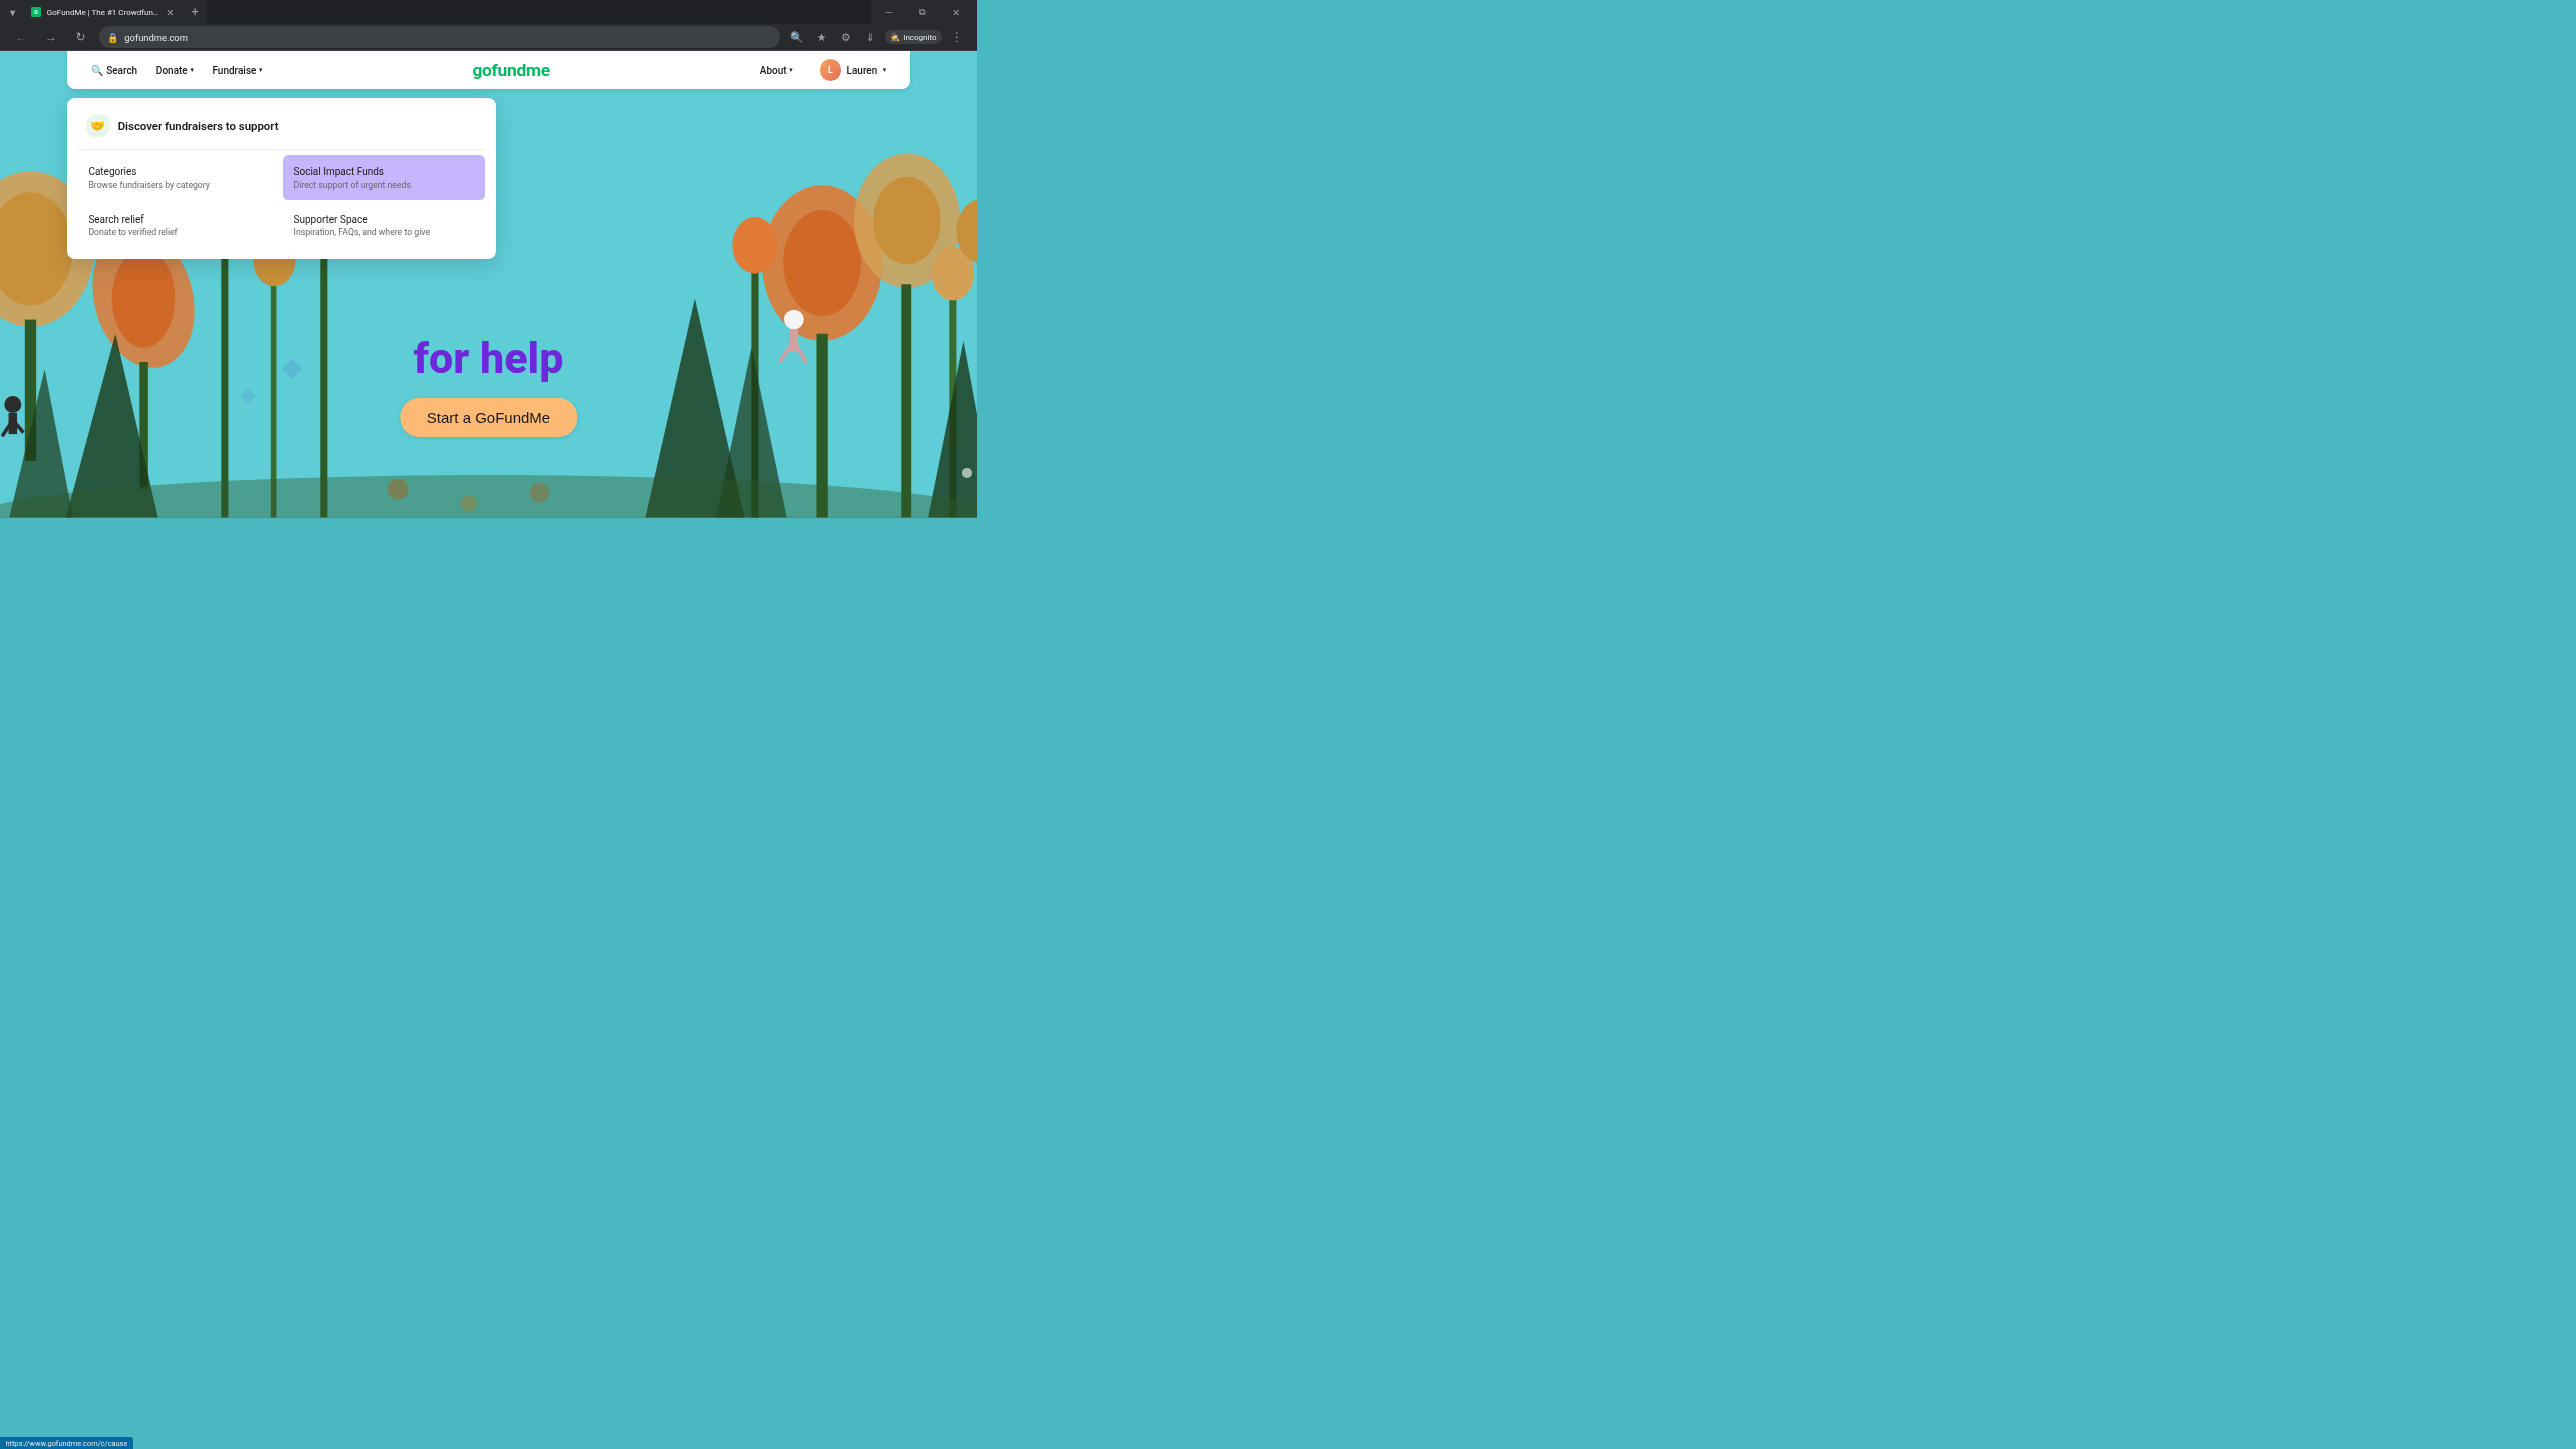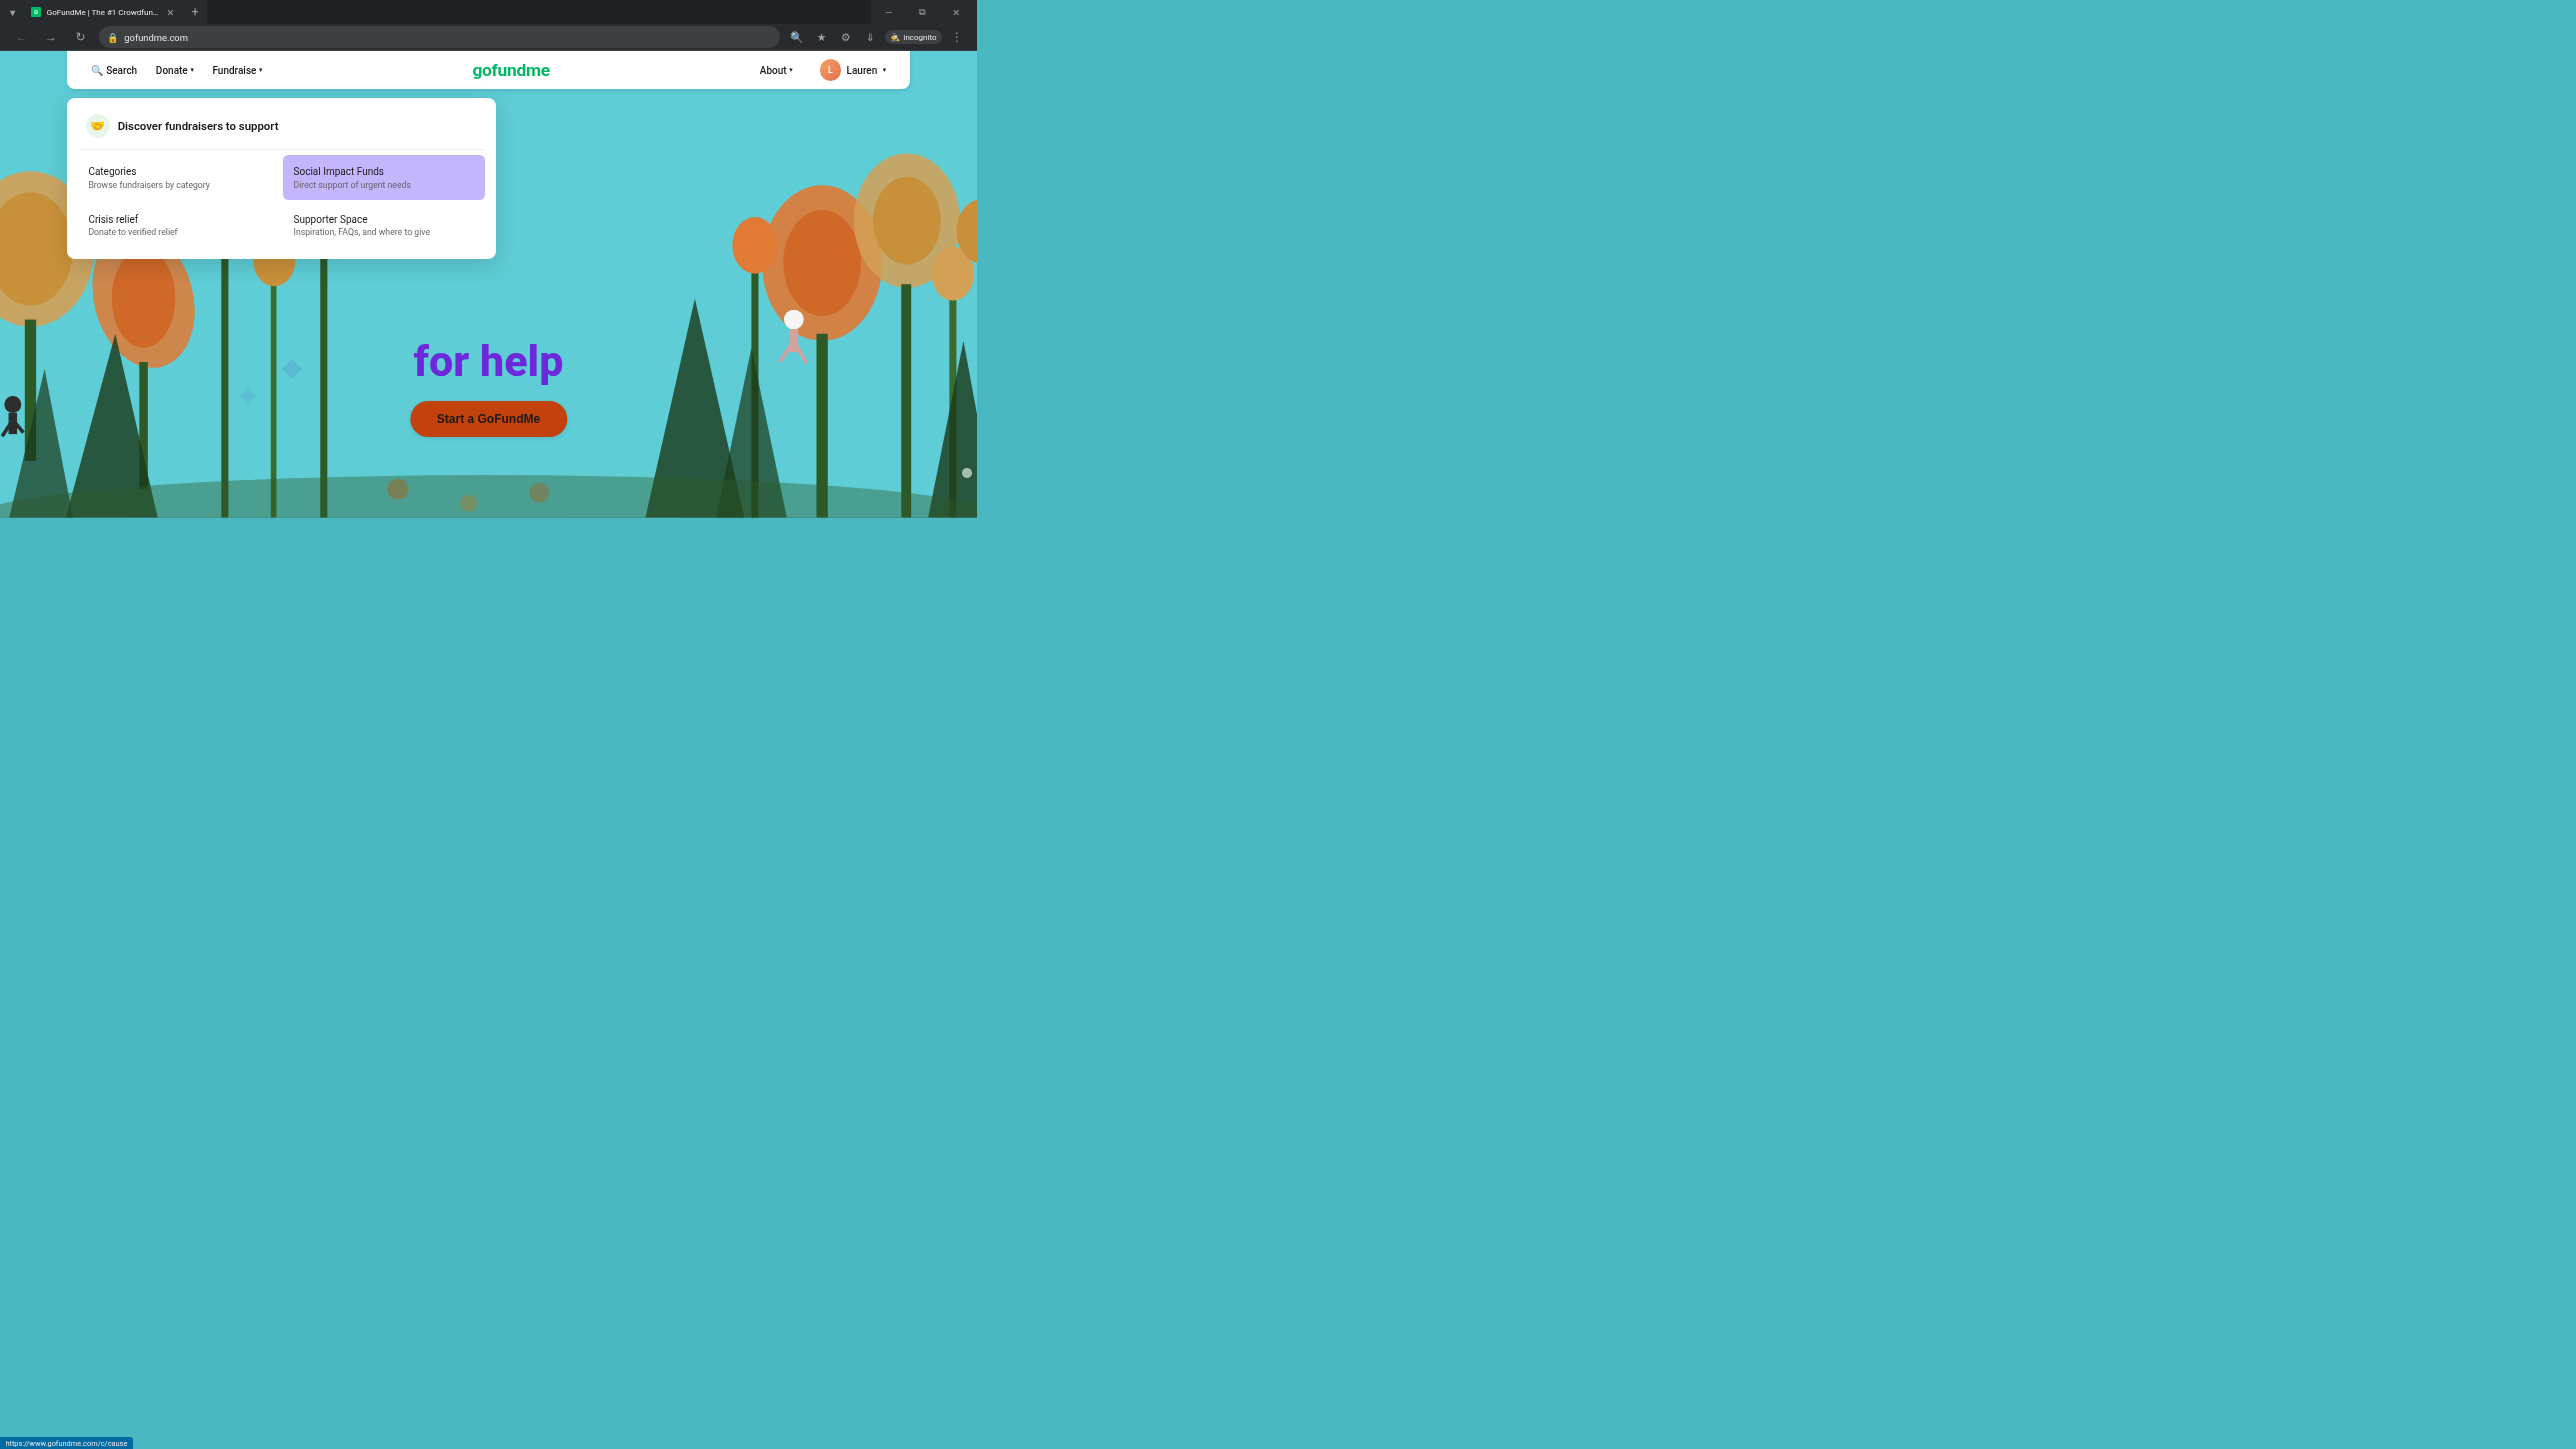--- a/index.html
+++ b/index.html
@@ -310,27 +310,27 @@
       font-weight: 800;
       color: #6d28d9;
       line-height: 1.1;
     }
     .hero-cta {
       margin-top: 16px;
       display: flex;
       justify-content: center;
     }
     .cta-button {
-      background: #c2410c;
+      background: #fdba74;
       color: #1a1a1a;
       border: none;
       padding: 10.7px 27px;
       border-radius: 19px;
-      font-size: 12px;
-      font-weight: 700;
+      font-size: 15px;
+      font-weight: 400;
       cursor: pointer;
       box-shadow: 0 1.3px 5.4px rgba(0,0,0,0.1);
     }
 
     
     .status-bar {
       position: fixed;
       bottom: 0;
       left: 0;
       background: #0369a1;
@@ -514,21 +514,21 @@
     <div class="dropdown-grid">
       <div class="dropdown-item">
         <div class="dropdown-item-title">Categories</div>
         <div class="dropdown-item-desc">Browse fundraisers by category</div>
       </div>
       <div class="dropdown-item highlighted">
         <div class="dropdown-item-title">Social Impact Funds</div>
         <div class="dropdown-item-desc">Direct support of urgent needs</div>
       </div>
       <div class="dropdown-item">
-        <div class="dropdown-item-title">Crisis relief</div>
+        <div class="dropdown-item-title">Search relief</div>
         <div class="dropdown-item-desc">Donate to verified relief</div>
       </div>
       <div class="dropdown-item">
         <div class="dropdown-item-title">Supporter Space</div>
         <div class="dropdown-item-desc">Inspiration, FAQs, and where to give</div>
       </div>
     </div>
   </div>
 
   <div class="hero-text">

